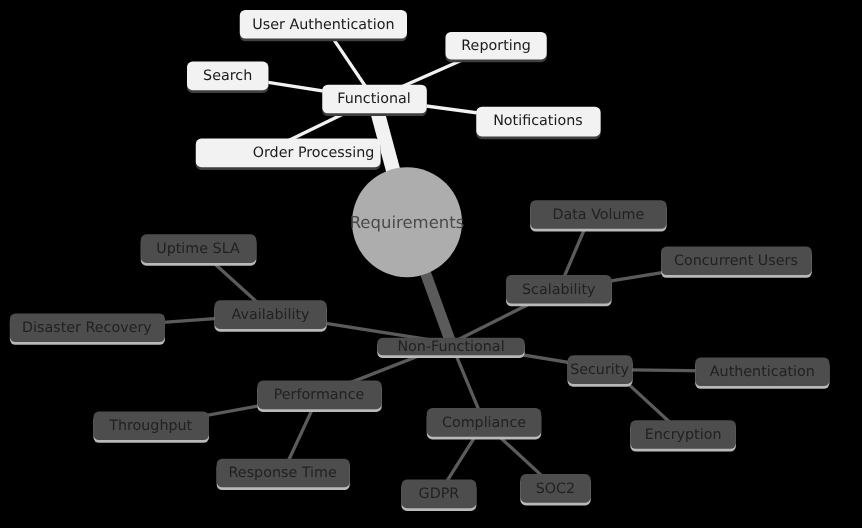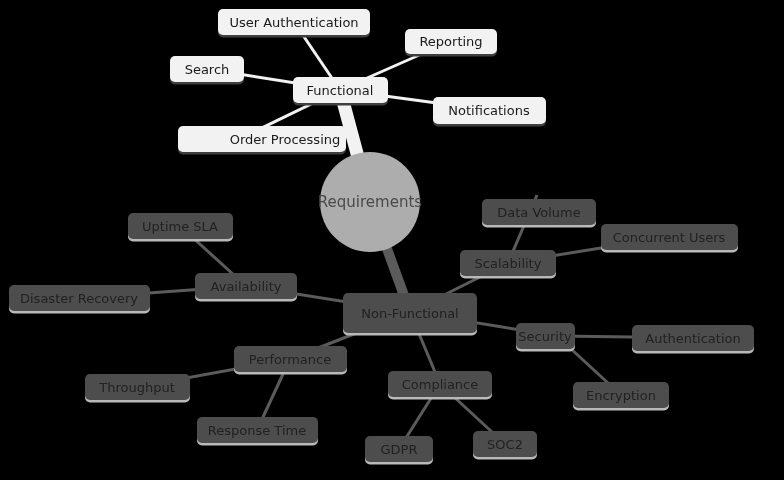--- a/index.html
+++ b/index.html
@@ -76,26 +76,26 @@
       <line x1="440" y1="384" x2="399" y2="449" stroke="#5b5b5b" stroke-width="3"></line>
       <line x1="440" y1="384" x2="505" y2="444" stroke="#5b5b5b" stroke-width="3"></line>
     </svg>
   <div class="root" style="left: 320px; top: 152px; width: 100px; height: 100px;">Requirements</div>
 <div class="node light" style="left: 292.5px; top: 77px; width: 95px; height: 26px;">Functional</div>
     <div class="node light" style="left: 218px; top: 9px; width: 152px; height: 26px;">User Authentication</div>
     <div class="node light" style="left: 405px; top: 28.5px; width: 92px; height: 25px;">Reporting</div>
     <div class="node light" style="left: 170px; top: 56px; width: 74px; height: 26px;">Search</div>
     <div class="node light" style="left: 432.5px; top: 96.5px; width: 113px; height: 27px;">Notifications</div>
     <div class="node light" style="left: 178px; top: 126px; width: 122px; height: 26px; padding-left: 46px;">Order Processing</div>
-    <div class="node dark" style="left: 343px; top: 293px; width: 134px; height: 40px;">Non-Functional</div>
+    <div class="node dark" style="left: 343px; top: 307px; width: 134px; height: 16px;">Non-Functional</div>
     <div class="node dark" style="left: 195px; top: 273px; width: 102px; height: 26px;">Availability</div>
     <div class="node dark" style="left: 127.5px; top: 213px; width: 105px; height: 26px;">Uptime SLA</div>
     <div class="node dark" style="left: 8.5px; top: 285px; width: 141px; height: 26px;">Disaster Recovery</div>
     <div class="node dark" style="left: 460px; top: 250px; width: 96px; height: 26px;">Scalability</div>
-    <div class="node dark" style="left: 482px; top: 182px; width: 114px; height: 26px; margin-top: 17px;">Data Volume</div>
+    <div class="node dark" style="left: 482px; top: 182px; width: 124px; height: 26px;">Data Volume</div>
     <div class="node dark" style="left: 600.5px; top: 224px; width: 137px; height: 26px;">Concurrent Users</div>
     <div class="node dark" style="left: 515.5px; top: 323px; width: 59px; height: 26px;">Security</div>
     <div class="node dark" style="left: 632px; top: 325px; width: 122px; height: 26px;">Authentication</div>
     <div class="node dark" style="left: 233.5px; top: 346px; width: 113px; height: 26px;">Performance</div>
     <div class="node dark" style="left: 573px; top: 382px; width: 96px; height: 26px;">Encryption</div>
     <div class="node dark" style="left: 84.5px; top: 374px; width: 105px; height: 26px;">Throughput</div>
     <div class="node dark" style="left: 196.5px; top: 417px; width: 121px; height: 26px;">Response Time</div>
     <div class="node dark" style="left: 388px; top: 371px; width: 104px; height: 26px;">Compliance</div>
     <div class="node dark" style="left: 365px; top: 436px; width: 68px; height: 26px;">GDPR</div>
     <div class="node dark" style="left: 473px; top: 431px; width: 64px; height: 26px;">SOC2</div>

